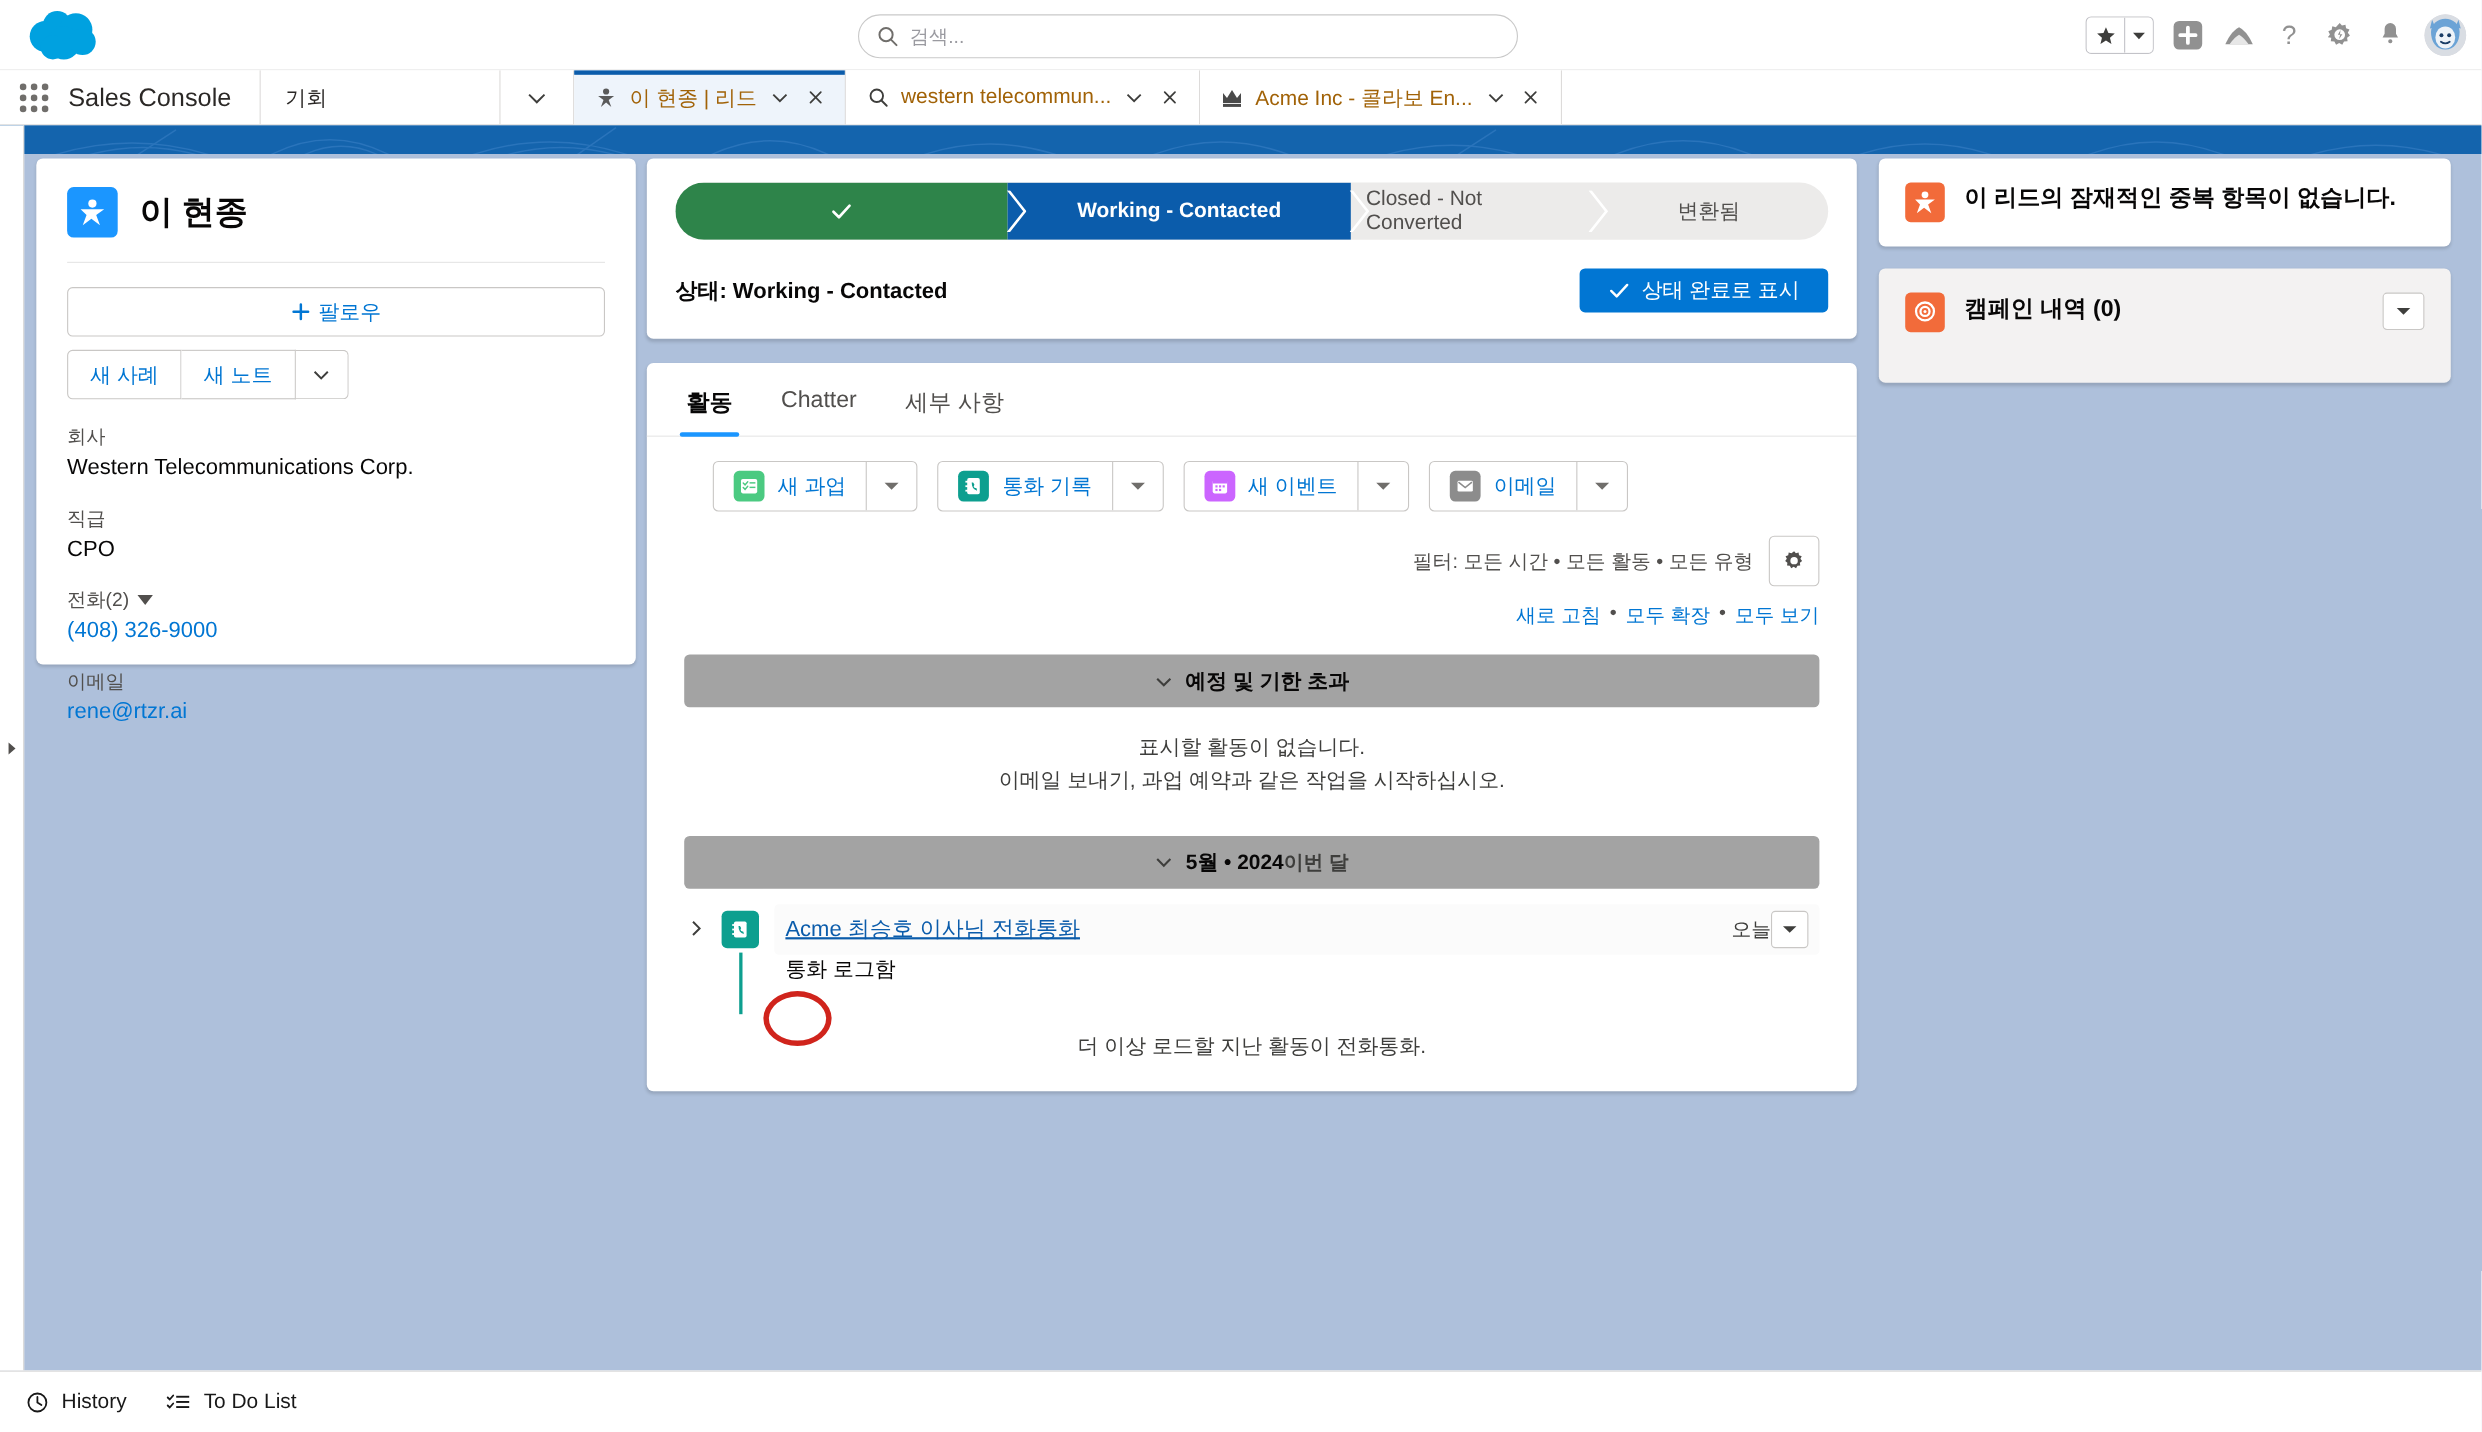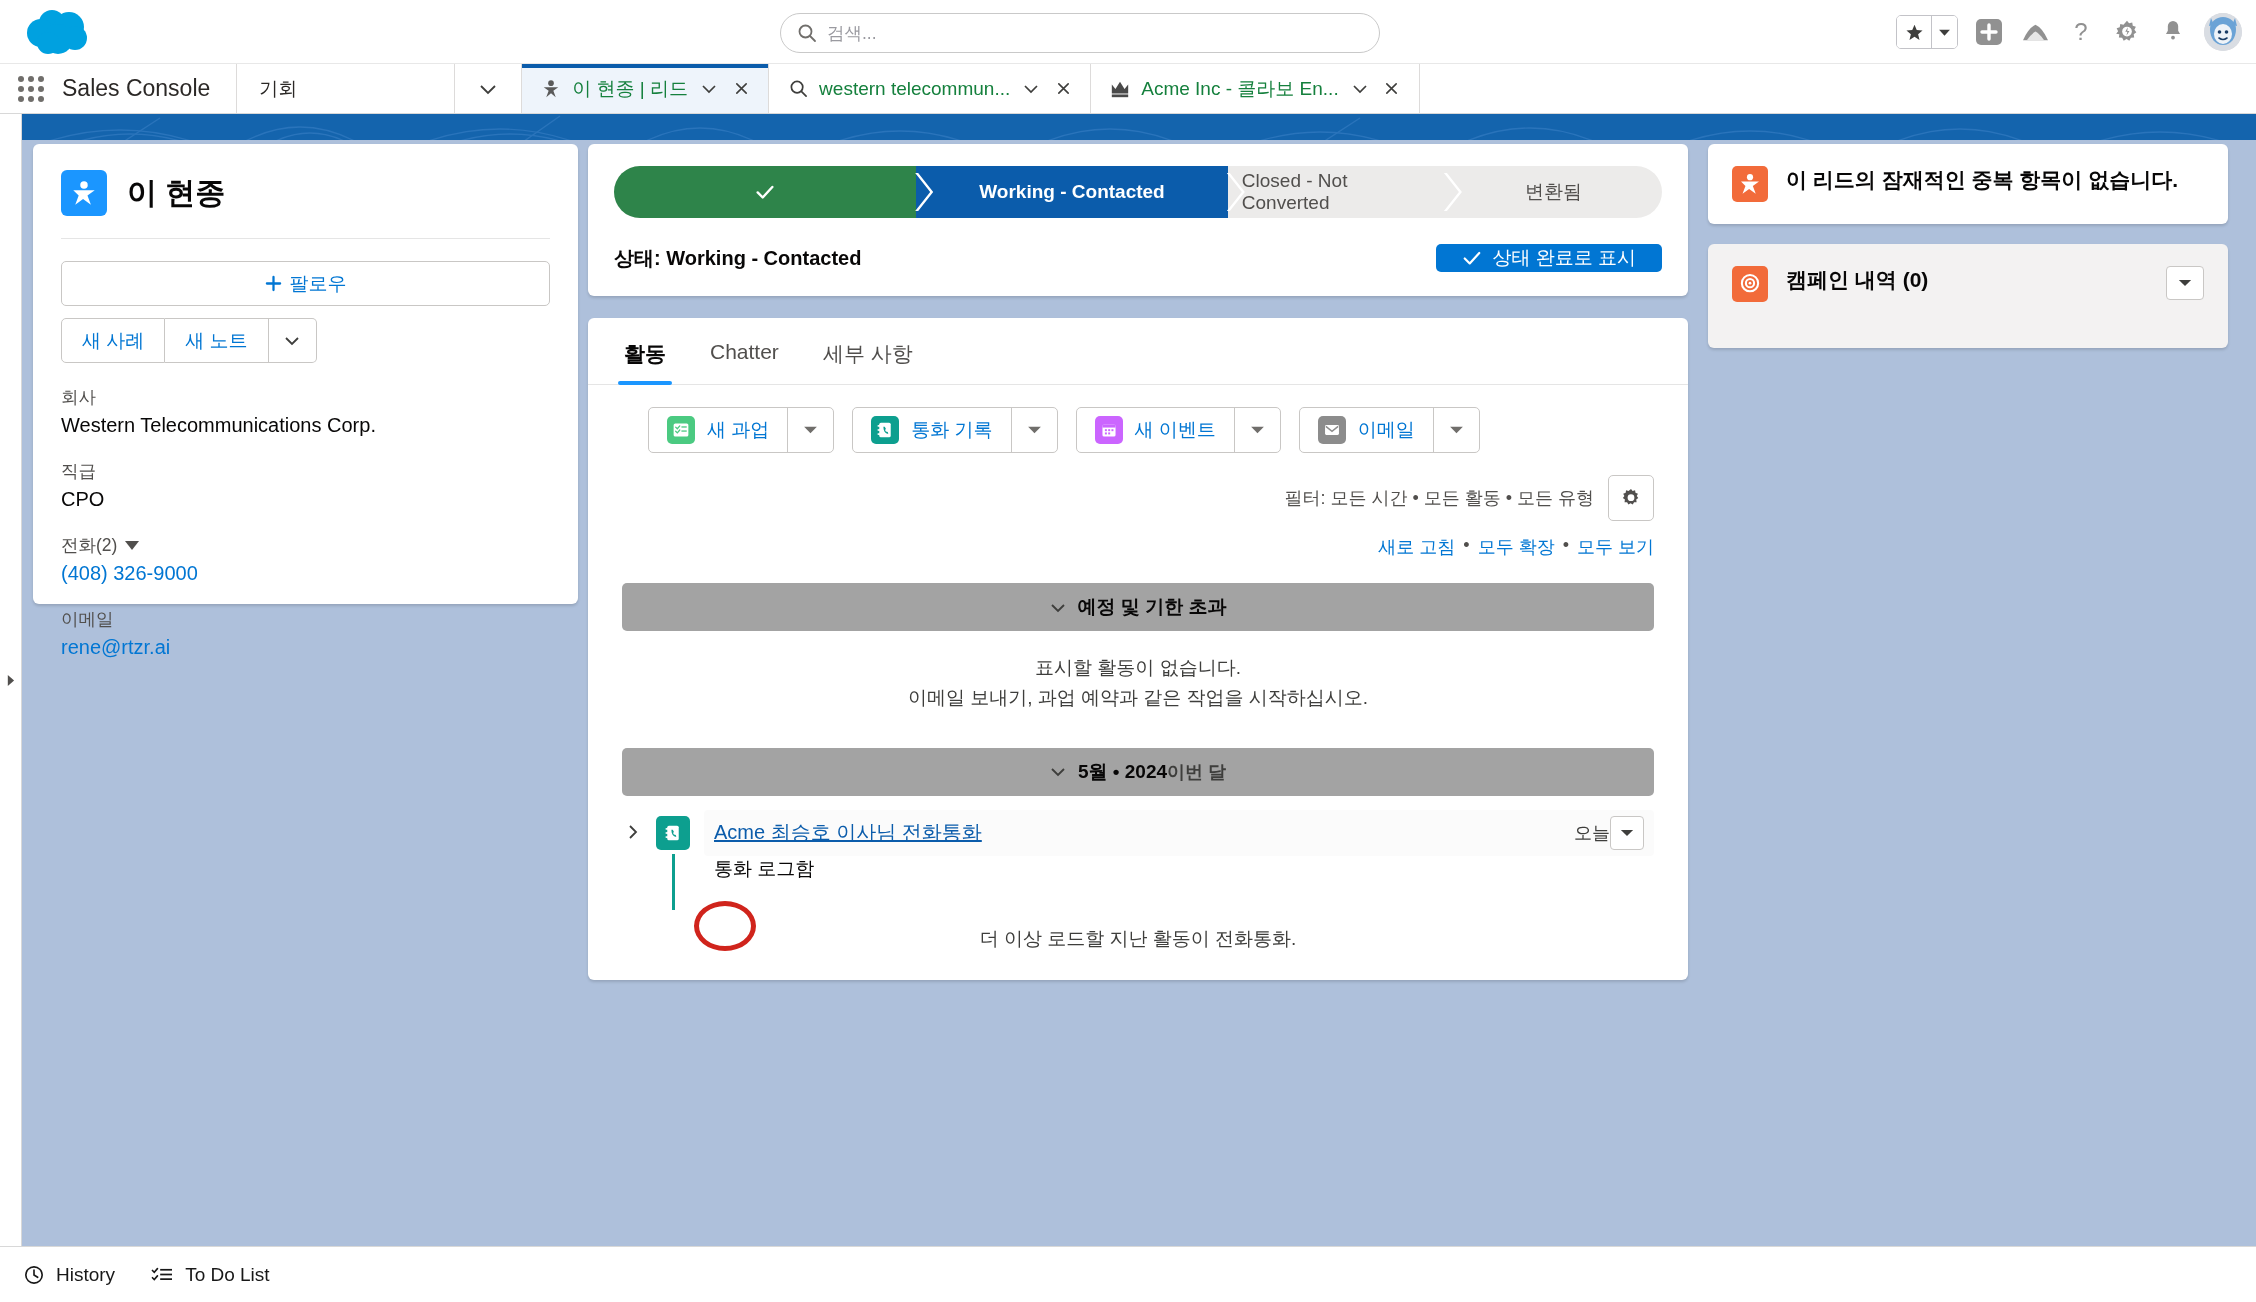--- a/index.html
+++ b/index.html
@@ -68,21 +68,21 @@
     font-size: 19px; color: #2b2826; border-left: 1px solid #dddbda;
     min-width: 218px;
   }
   .nav-caret {
     width: 68px; display: flex; align-items: center; justify-content: center;
     border-left: 1px solid #dddbda; border-right: 1px solid #dddbda;
   }
   .wtab {
     position: relative; display: flex; align-items: center; gap: 10px;
     padding: 0 16px 0 18px; border-right: 1px solid #dddbda;
-    font-size: 19px; color: #15803d; background: #fff; cursor: default;
+    font-size: 19px; color: #a16207; background: #fff; cursor: default;
   }
   .wtab.active { background: #eef4fb; }
   .wtab.active::before {
     content: ""; position: absolute; top: 0; left: 0; right: 0; height: 4px;
     background: #0b5cab;
   }
   .wtab-label { white-space: nowrap; max-width: 260px; overflow: hidden; text-overflow: ellipsis; }
   .wtab-ic { width: 22px; height: 22px; flex: none; display: flex; align-items: center; justify-content: center; }
   .wtab-caret, .wtab-close {
     width: 22px; height: 22px; display: flex; align-items: center; justify-content: center;
@@ -158,21 +158,21 @@
     clip-path: polygon(0 0, 3px 0, 100% 50%, 3px 100%, 0 100%, calc(100% - 3px) 50%);
   }
   .path-step.current::before { background: #fff; }
   .path-row {
     display: flex; align-items: center; justify-content: space-between; margin-top: 26px;
   }
   .path-status { font-size: 20px; color: #080707; }
   .path-status b { font-weight: 700; }
   .btn-primary {
     background: #0176d3; color: #fff; border: none; border-radius: 5px;
-    height: 28px; padding: 0 26px; font-size: 19px; font-family: inherit;
+    height: 40px; padding: 0 26px; font-size: 19px; font-family: inherit;
     display: flex; align-items: center; gap: 10px;
   }
 
   .tabs-card { margin-top: 22px; padding-bottom: 28px; min-height: 560px; }
   .tabset {
     display: flex; gap: 40px; padding: 0 34px; border-bottom: 1px solid #e5e5e5;
   }
   .tab {
     padding: 22px 2px 16px; font-size: 21px; color: #514f4d; position: relative;
   }

